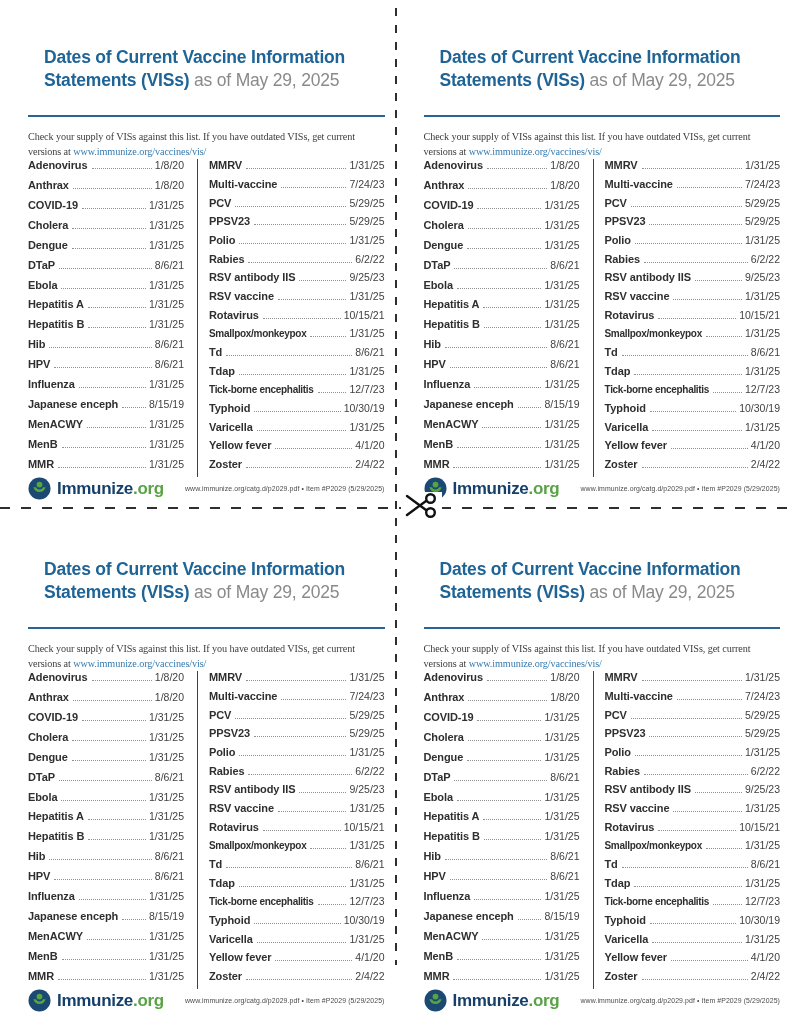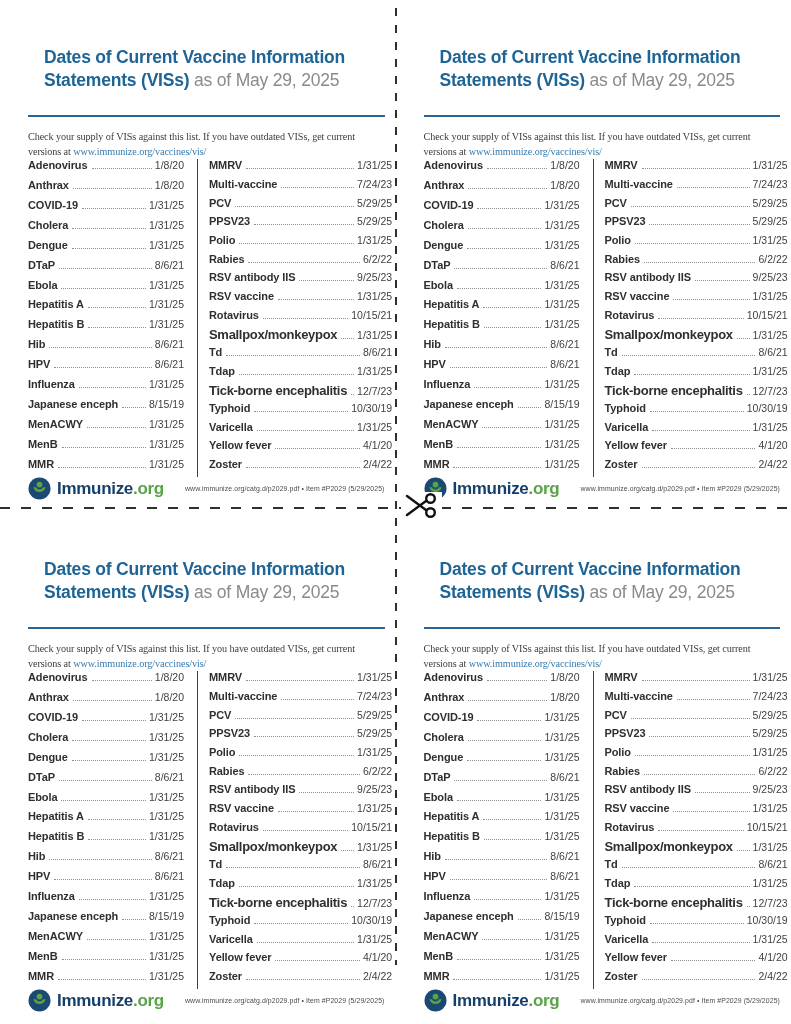--- a/index.html
+++ b/index.html
@@ -64,21 +64,21 @@
   }
   .col-left .row{height:19.9px;}
   .col-right .row{height:18.7px;}
   .vname{
     font-weight:bold;
     font-size:11px;
     color:#2f2f2f;
     white-space:nowrap;
     letter-spacing:-0.1px;
   }
-  .row.long .vname{font-size:13px;letter-spacing:-0.3px;}
+  .row.long .vname{font-size:10px;letter-spacing:-0.3px;}
   .dots{
     flex:1;
     min-width:3px;
     margin:0 3px 2px 4px;
     border-bottom:1.6px dotted #909090;
   }
   .vdate{
     font-size:10.5px;
     color:#3f3f3f;
     white-space:nowrap;

